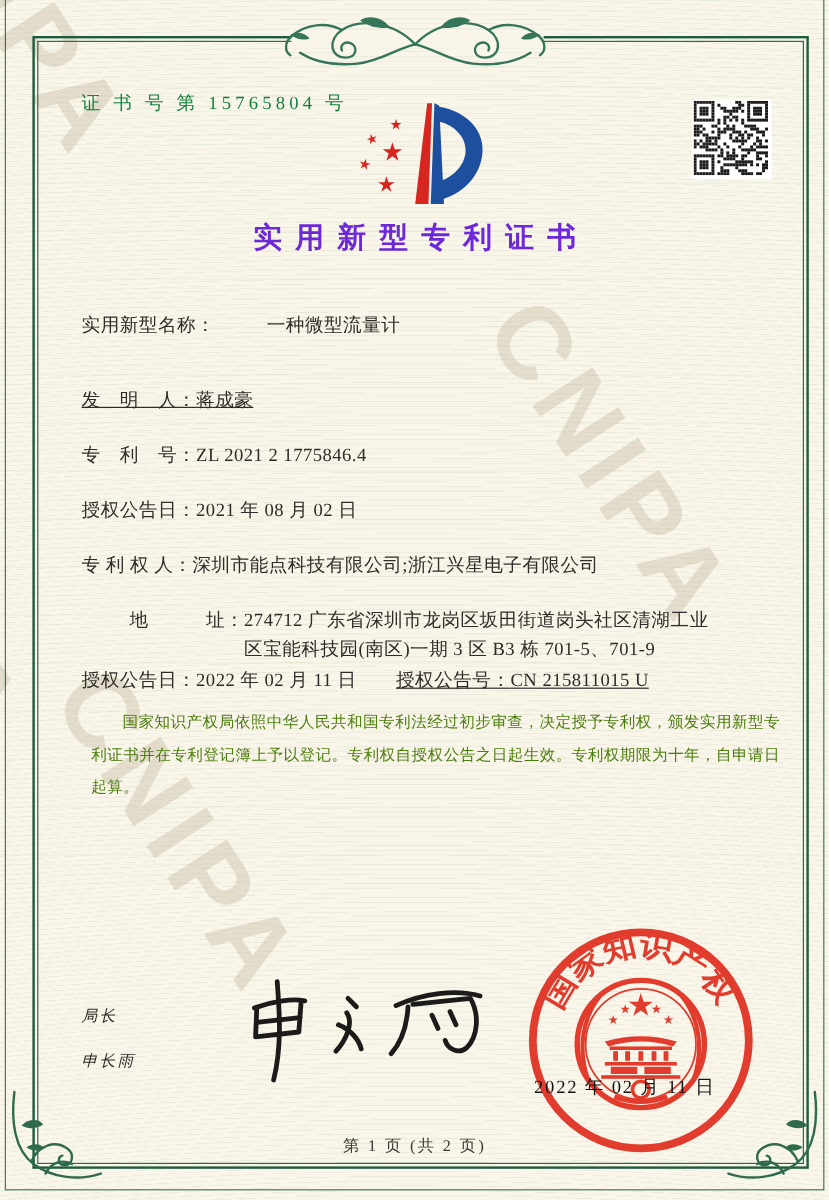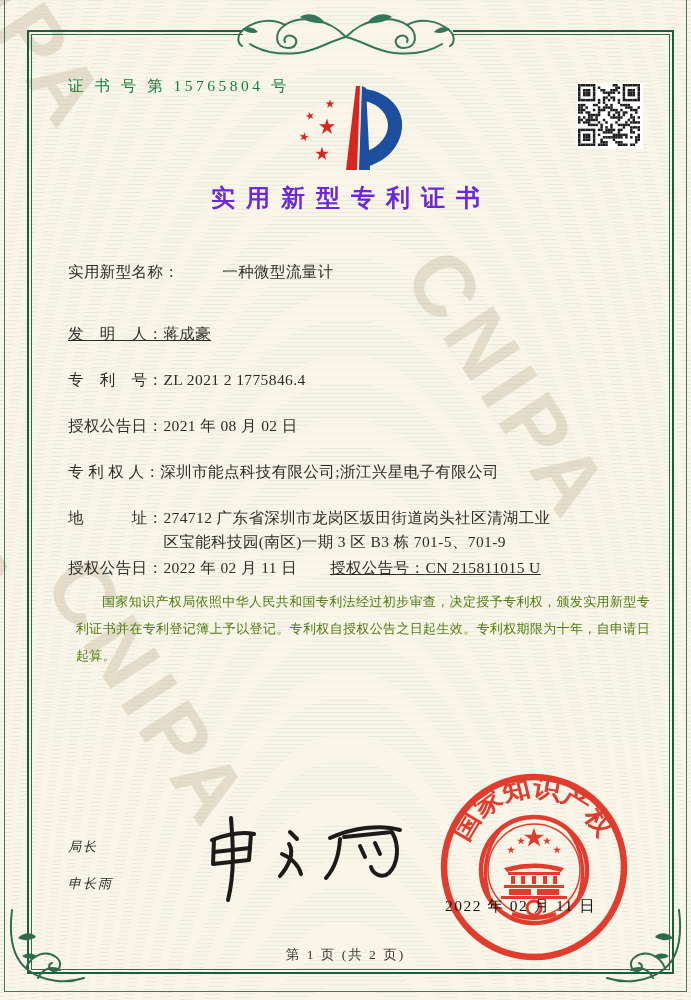--- a/index.html
+++ b/index.html
@@ -437,21 +437,21 @@
       <span class="val">ZL 2021 2 1775846.4</span>
     </div>
     <div class="row" style="top:414px;">
       <span class="lbl">授权公告日：</span>
       <span class="val">2021 年 08 月 02 日</span>
     </div>
     <div class="row" style="top:460px;">
       <span class="lbl">专 利 权 人：</span>
       <span class="val">深圳市能点科技有限公司;浙江兴星电子有限公司</span>
     </div>
-    <div class="row" style="top:506px;">
+    <div class="row" style="top:506px;margin-left:40px;">
       <span class="lbl">地　　　址：</span>
       <span class="addr-lines">
         <div>274712 广东省深圳市龙岗区坂田街道岗头社区清湖工业</div>
         <div>区宝能科技园(南区)一期 3 区 B3 栋 701-5、701-9</div>
       </span>
     </div>
     <div class="row" style="top:556px;">
       <span class="lbl">授权公告日：</span>
       <span class="val">2022 年 02 月 11 日</span>
     </div>

